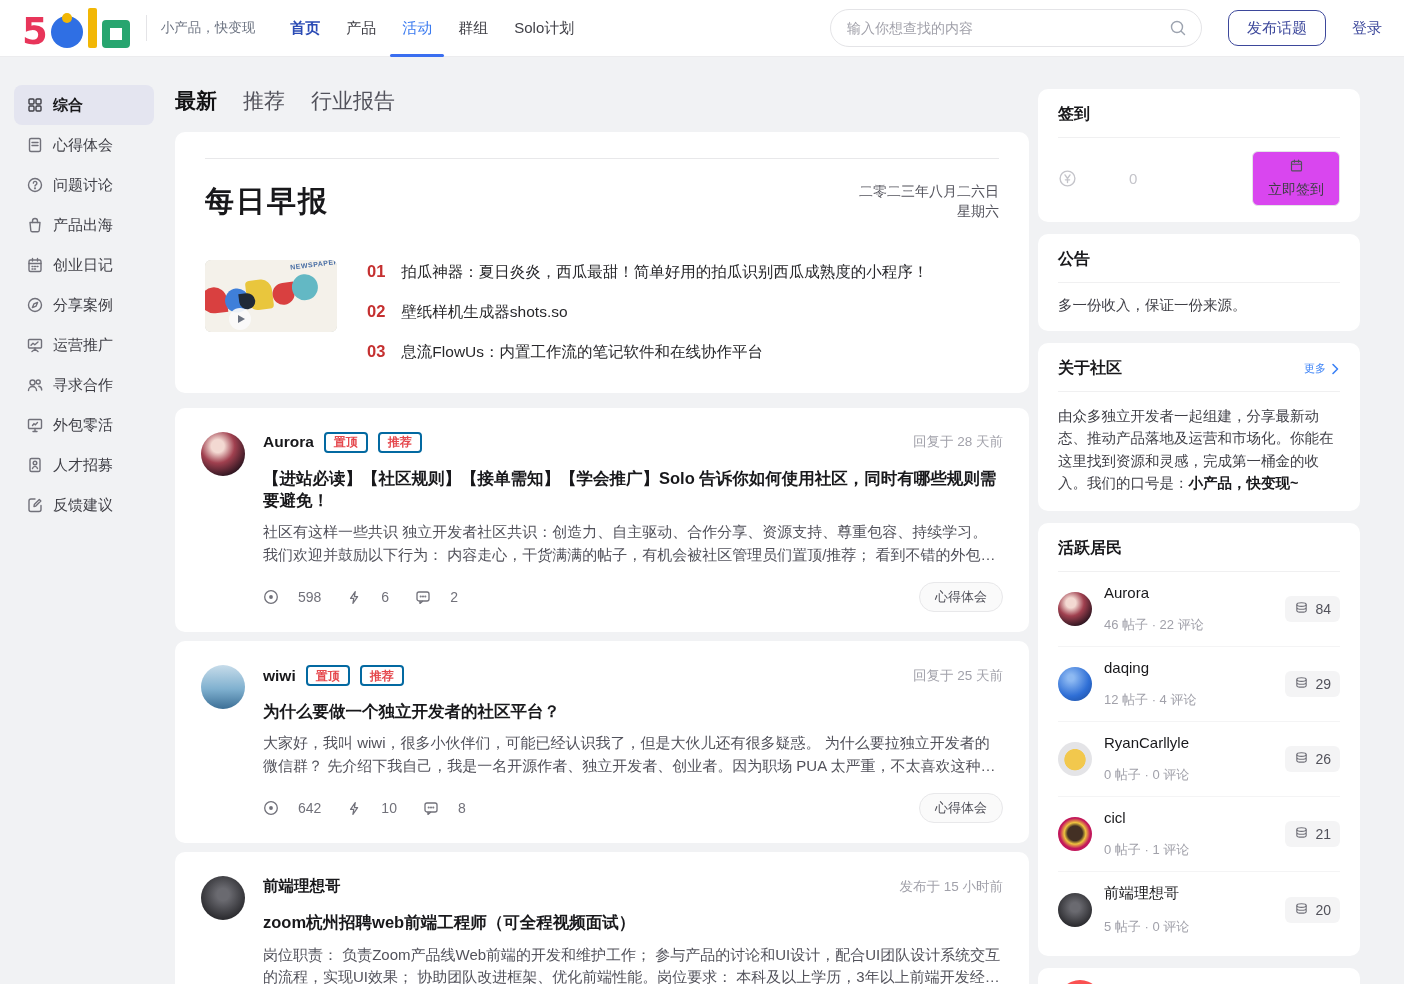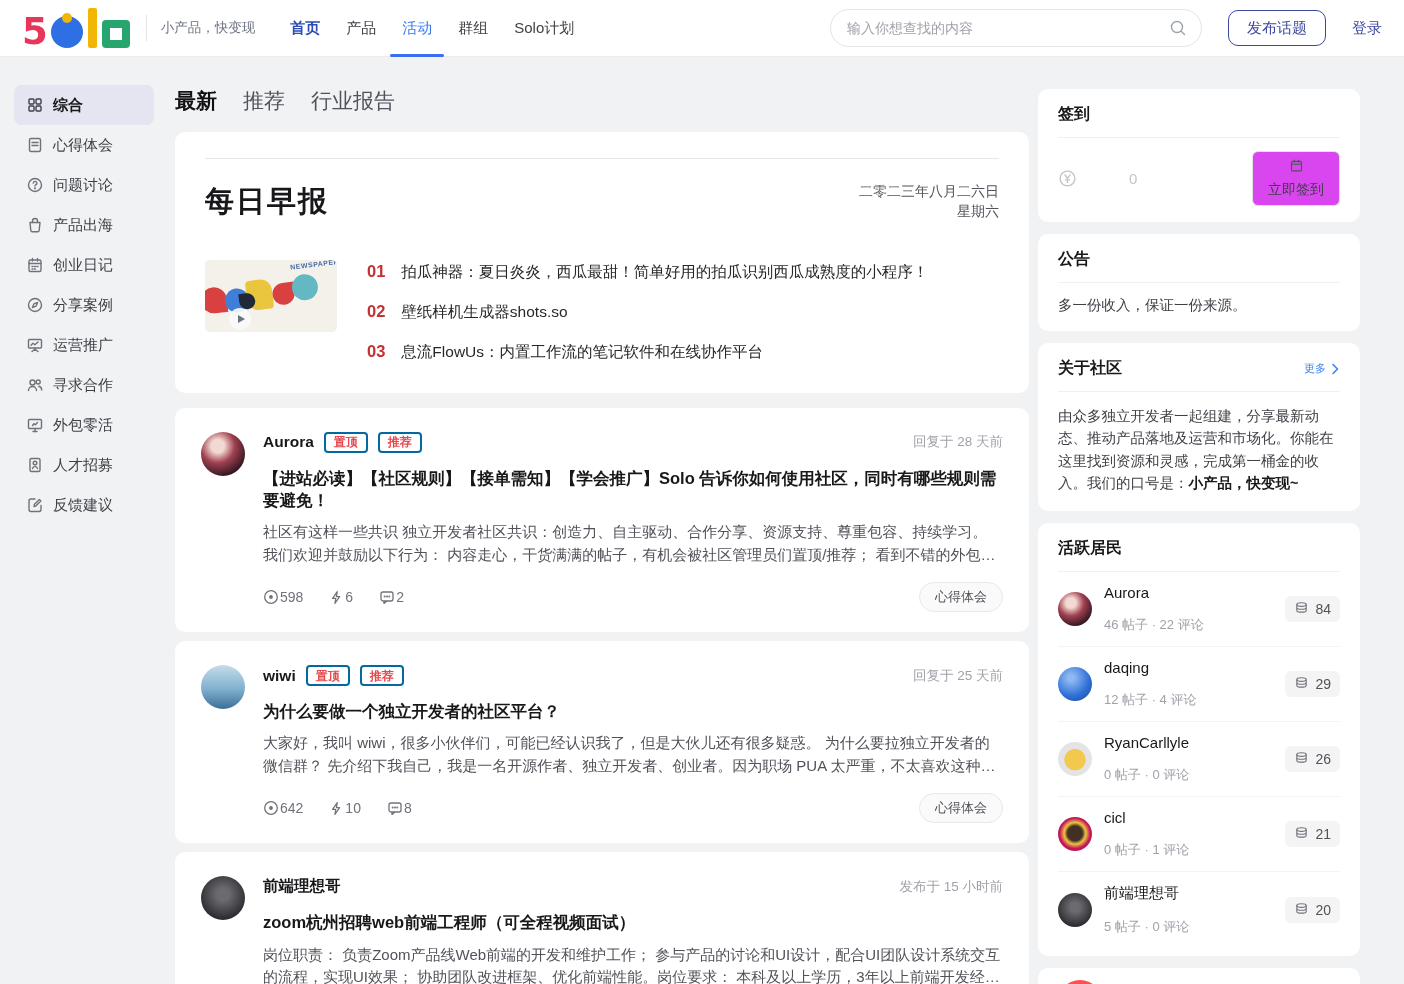--- a/index.html
+++ b/index.html
@@ -75,21 +75,21 @@
   .av-wiwi { background:linear-gradient(180deg,#c7dcea 0%,#7fb0cf 55%,#3c6f96 100%); }
   .av-qd { background:radial-gradient(circle at 50% 42%, #6a6a70 18%, #2d2d31 72%); }
   .post-main { flex:1; min-width:0; }
   .post-top { display:flex; align-items:center; }
   .author { font-size:15.5px; font-weight:700; color:#18181b; }
   .badge { margin-left:10px; border:2px solid #0369a1; color:#e5484d; font-size:12px; font-weight:700; padding:2.5px 8px; border-radius:4px; line-height:1; }
   .post-time { margin-left:auto; color:#a1a1aa; font-size:13.5px; }
   .post-title { margin-top:14px; font-size:16.5px; font-weight:800; color:#18181b; line-height:1.35; }
   .post-excerpt { margin-top:10px; font-size:15px; color:#52525b; line-height:1.5; display:-webkit-box; -webkit-line-clamp:2; -webkit-box-orient:vertical; overflow:hidden; }
   .post-foot { margin-top:16px; display:flex; align-items:center; }
-  .stat { display:inline-flex; align-items:center; gap:1px; color:#71717a; font-size:14px; margin-right:26px; cursor:pointer; }
+  .stat { display:inline-flex; align-items:center; gap:19px; color:#71717a; font-size:14px; margin-right:26px; cursor:pointer; }
   .tag-pill { margin-left:auto; border:1px solid #e8e8ea; background:#fafafa; color:#52525b; font-size:13px; padding:5px 15px; border-radius:999px; cursor:pointer; }
 
   
   .acard { background:#fff; border-radius:10px; padding:15px 20px 16px; margin-bottom:12px; }
   .acard-title-row { display:flex; align-items:center; justify-content:space-between; }
   .acard-title { font-size:16px; font-weight:800; color:#18181b; }
   .acard hr { border:0; border-top:1px solid #f0f0f1; margin-top:12px; }
   .checkin-row { display:flex; align-items:center; margin-top:13px; }
   .yen { color:#c4c4ca; }
   .checkin-count { color:#c4c4ca; font-size:15px; margin-left:52px; }

